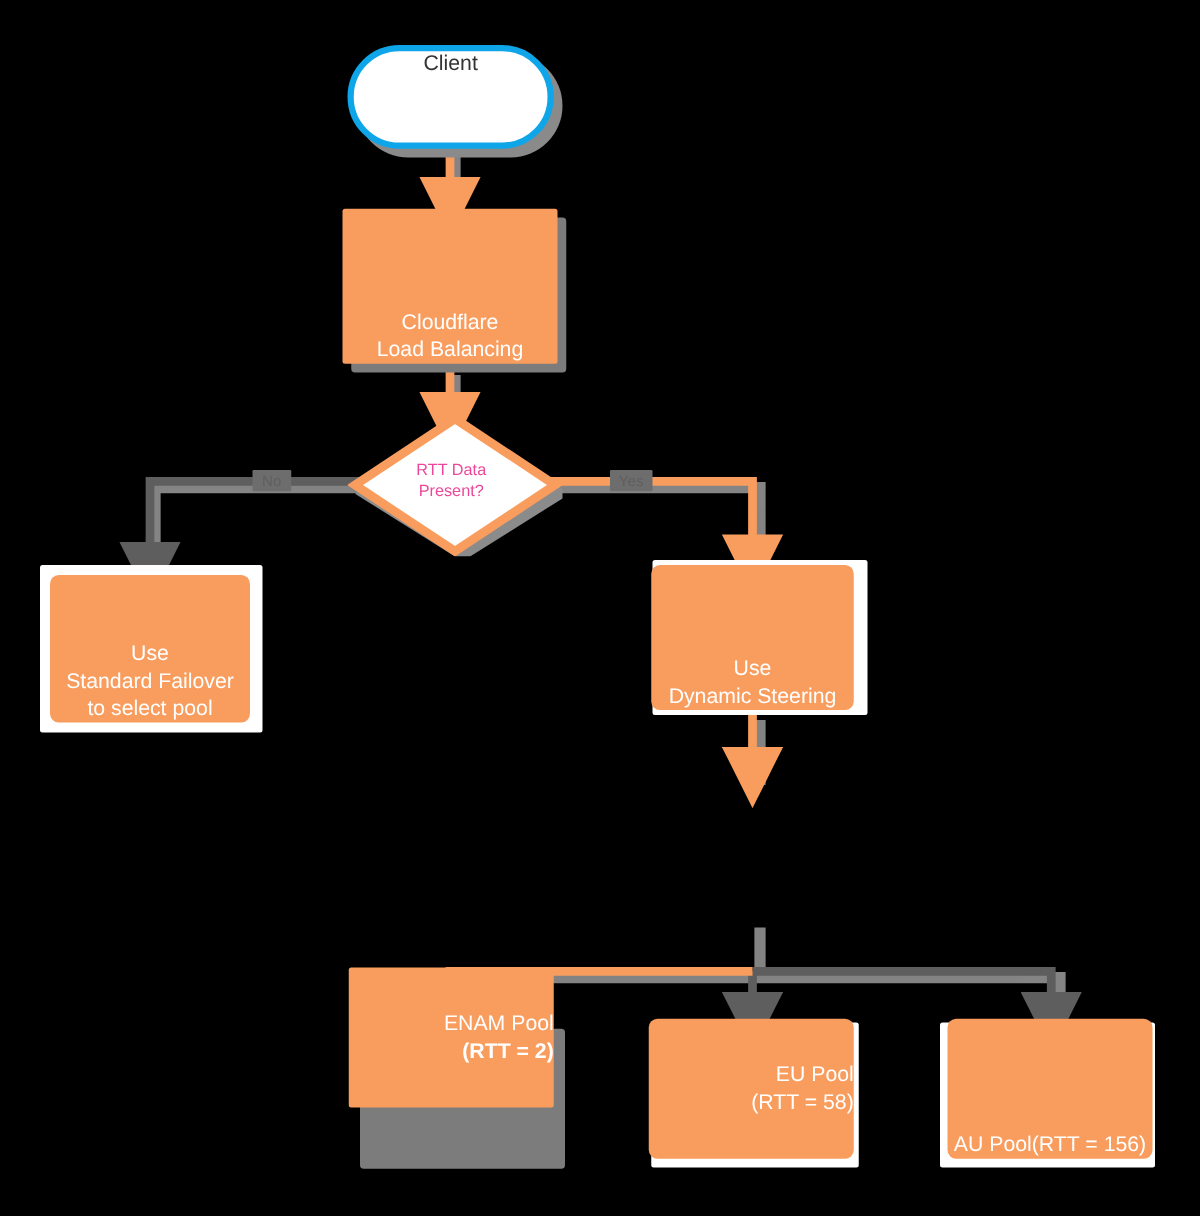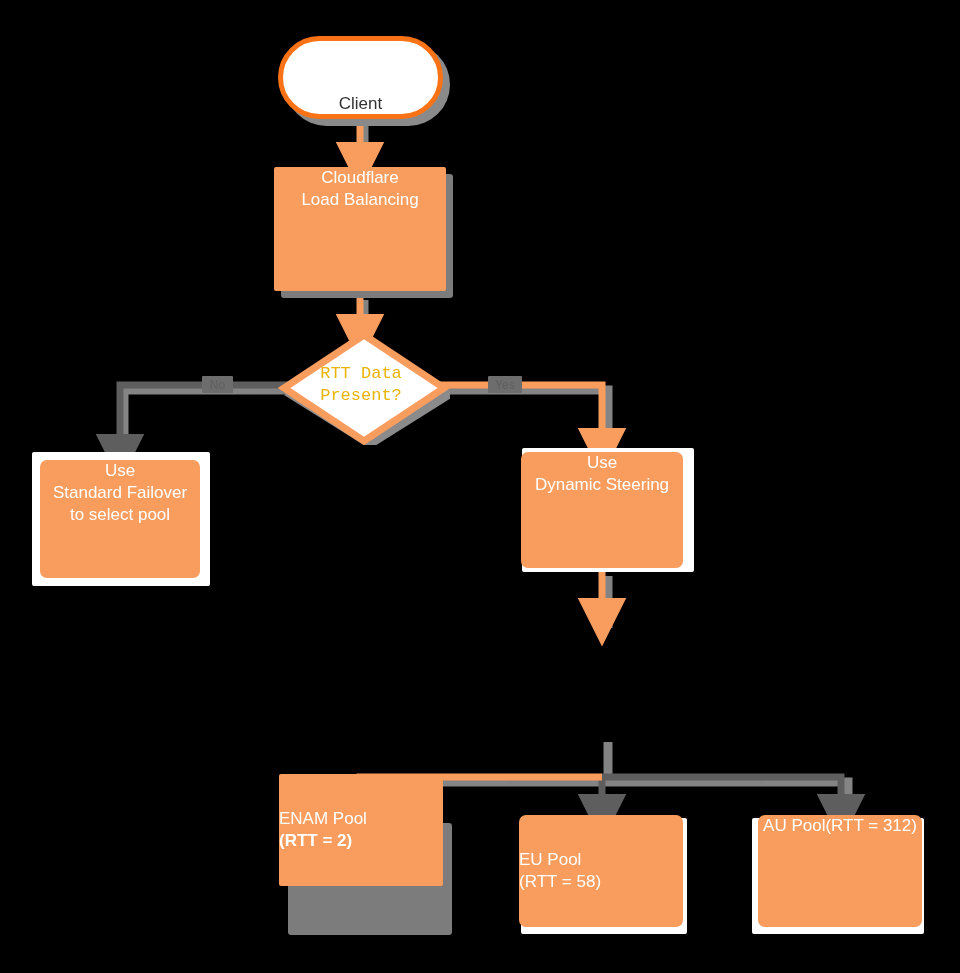--- a/index.html
+++ b/index.html
@@ -43,67 +43,66 @@
     position: absolute;
     background: #7c7c7c;
     border-radius: 6px;
   }
 
   .box-fill {
     position: absolute;
     background: #f99d5e;
     border-radius: 7px;
     display: flex;
-    align-items: flex-start;
+    align-items: flex-end;
     justify-content: center;
     color: #ffffff;
     text-align: center;
     white-space: pre-line;
     font-size: 17px;
     line-height: 1.3;
   }
   .box-fill.sharp { border-radius: 2px; }
 
   
   .stadium-shadow {
     position: absolute;
     background: #8a8a8a;
     border-radius: 999px;
   }
   .stadium {
     position: absolute;
     background: #ffffff;
-    border: 5px solid #f97316;
+    border: 5px solid #0ea5e9;
     border-radius: 999px;
     display: flex;
-    align-items: flex-end;
+    align-items: flex-start;
     justify-content: center;
     color: #333333;
     font-size: 17px;
   }
 
   
   .diamond-wrap { position: absolute; }
   .diamond-shape {
     position: absolute;
     inset: 0;
   }
   .diamond-label {
     position: absolute;
     inset: 0;
     display: flex;
     align-items: center;
     justify-content: center;
     text-align: center;
-    color: #eab308;
-    font-size: 17px;
+    color: #ec4899;
+    font-size: 13px;
     line-height: 1.3;
     white-space: pre-line;
     pointer-events: none;
-    font-family: Liberation Mono, monospace;
   }
 
   
   .edge-label {
     position: absolute;
     background: #6d6d6d;
     color: #5f5f5f;
     font-size: 12px;
     display: flex;
     align-items: center;
@@ -208,16 +207,16 @@
 
   <div class="plate" style="left:521px;top:818px;width:166px;height:116px;"></div>
   <div class="box-fill" style="left:519px;top:815px;width:164px;height:112px;flex-direction:column;">
     <span>EU Pool</span>
     <span>(RTT = 58)</span>
   </div>
 
   <div class="plate" style="left:752px;top:818px;width:172px;height:116px;"></div>
   <div class="box-fill" style="left:758px;top:815px;width:164px;height:112px;flex-direction:row;">
     <span>AU Pool</span>
-    <span>(RTT = 312)</span>
+    <span>(RTT = 156)</span>
   </div>
 
 </div>
 
 </body></html>

